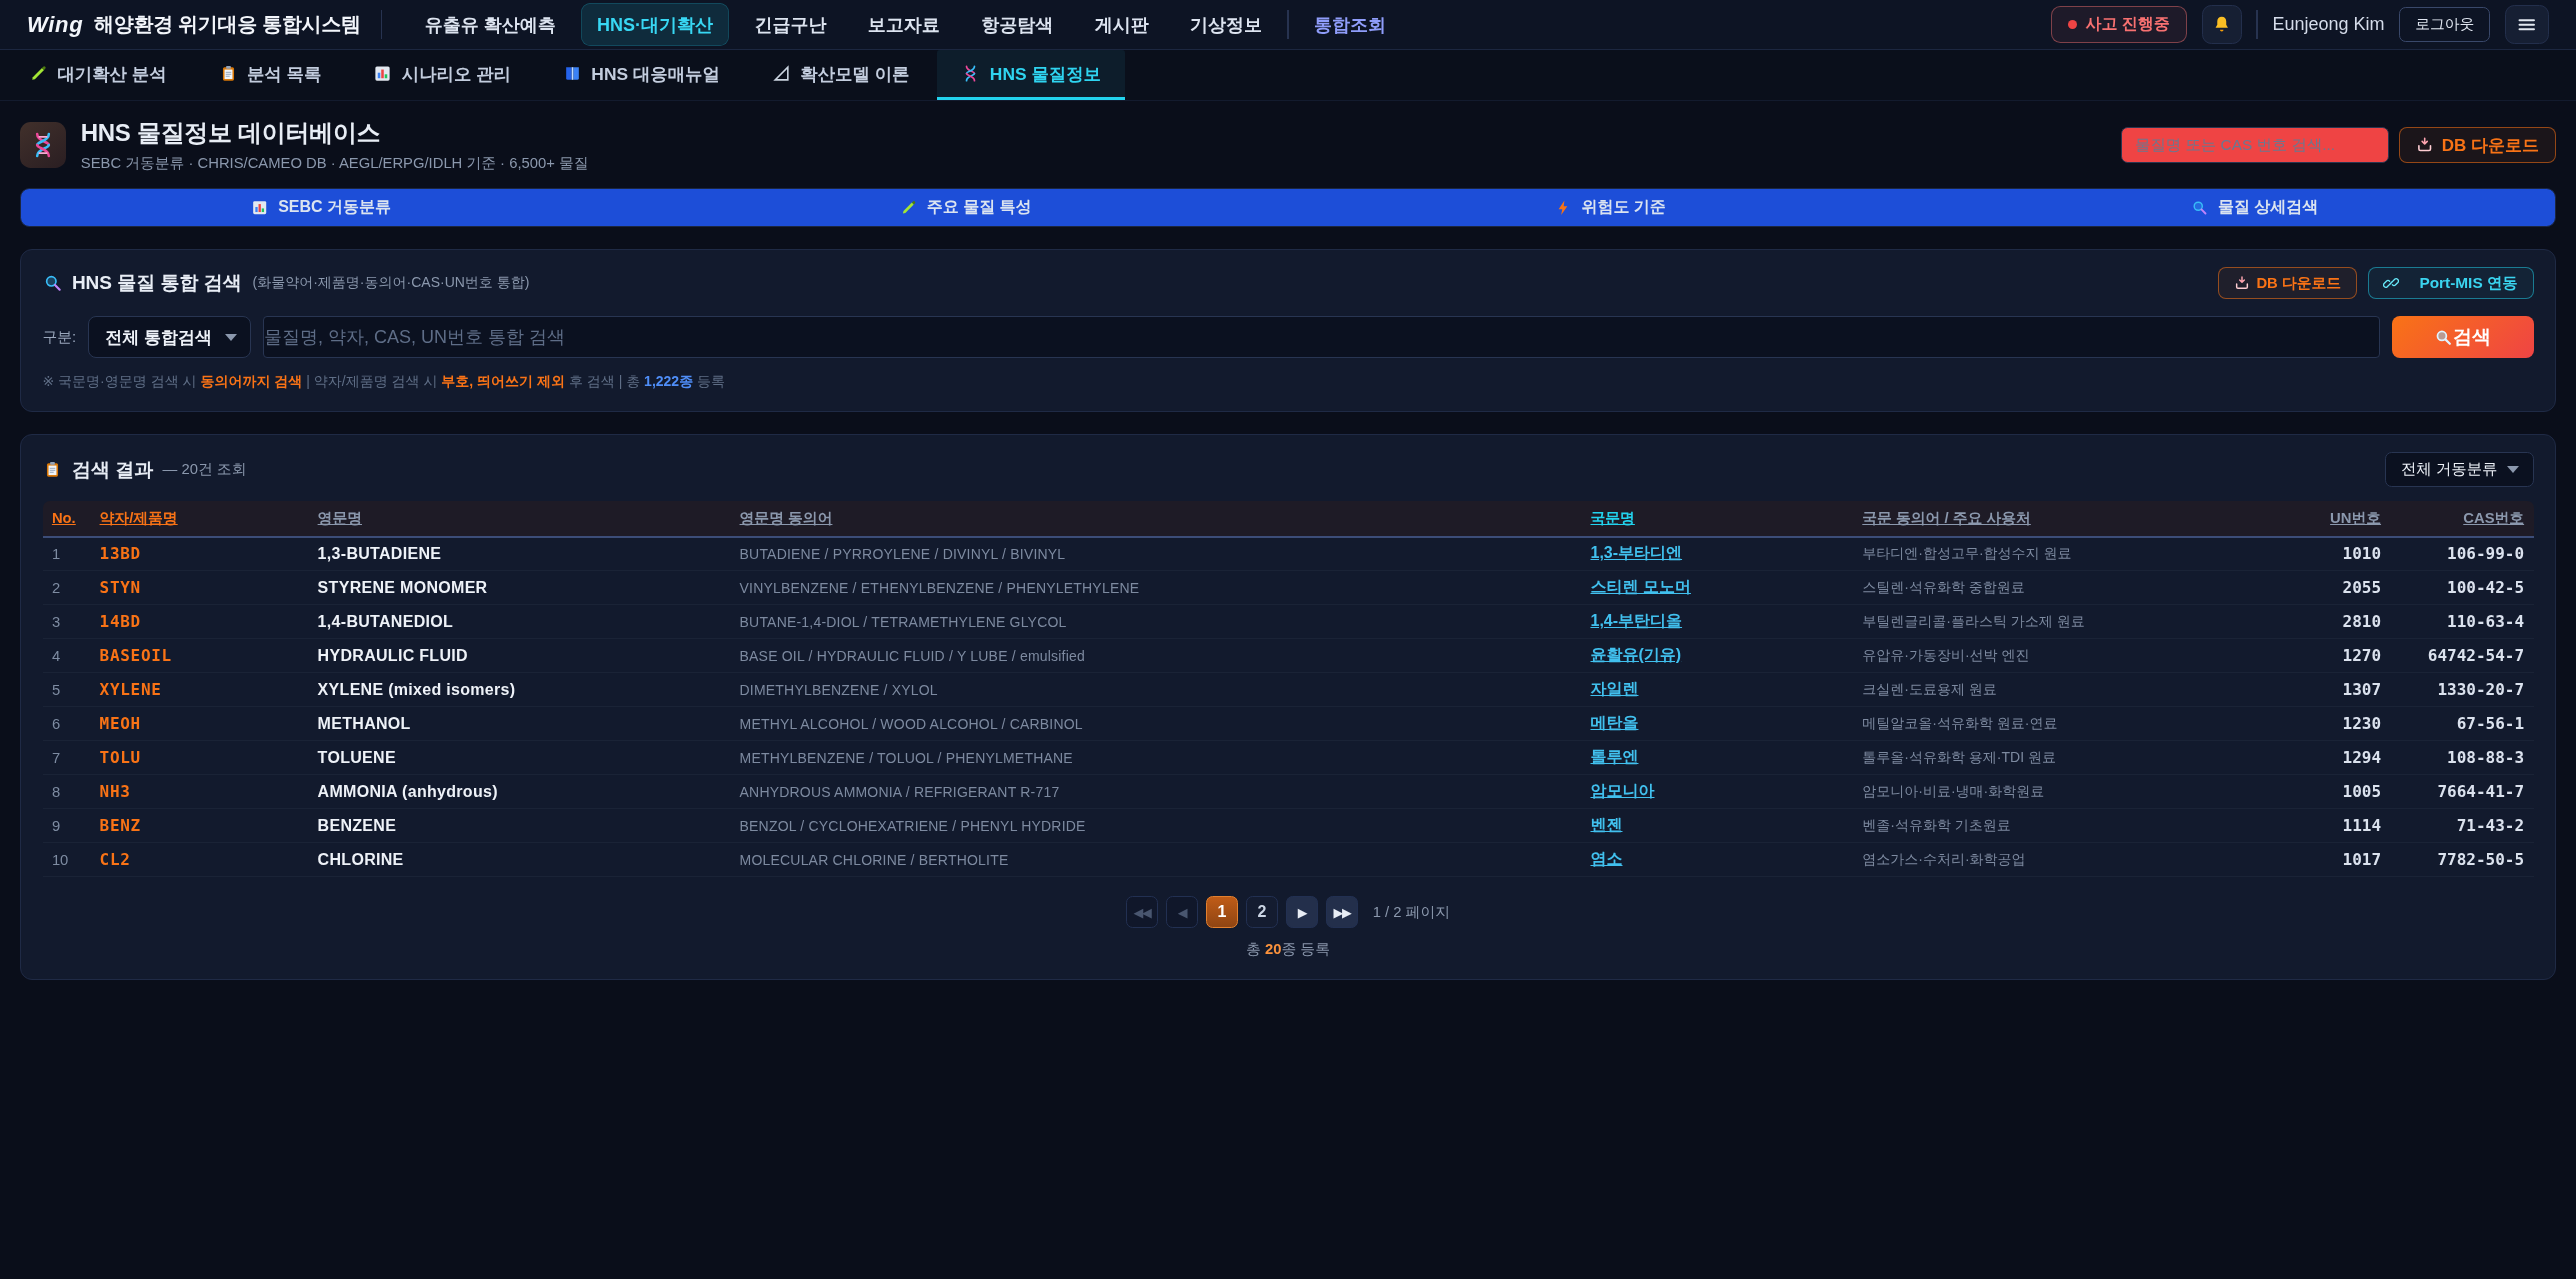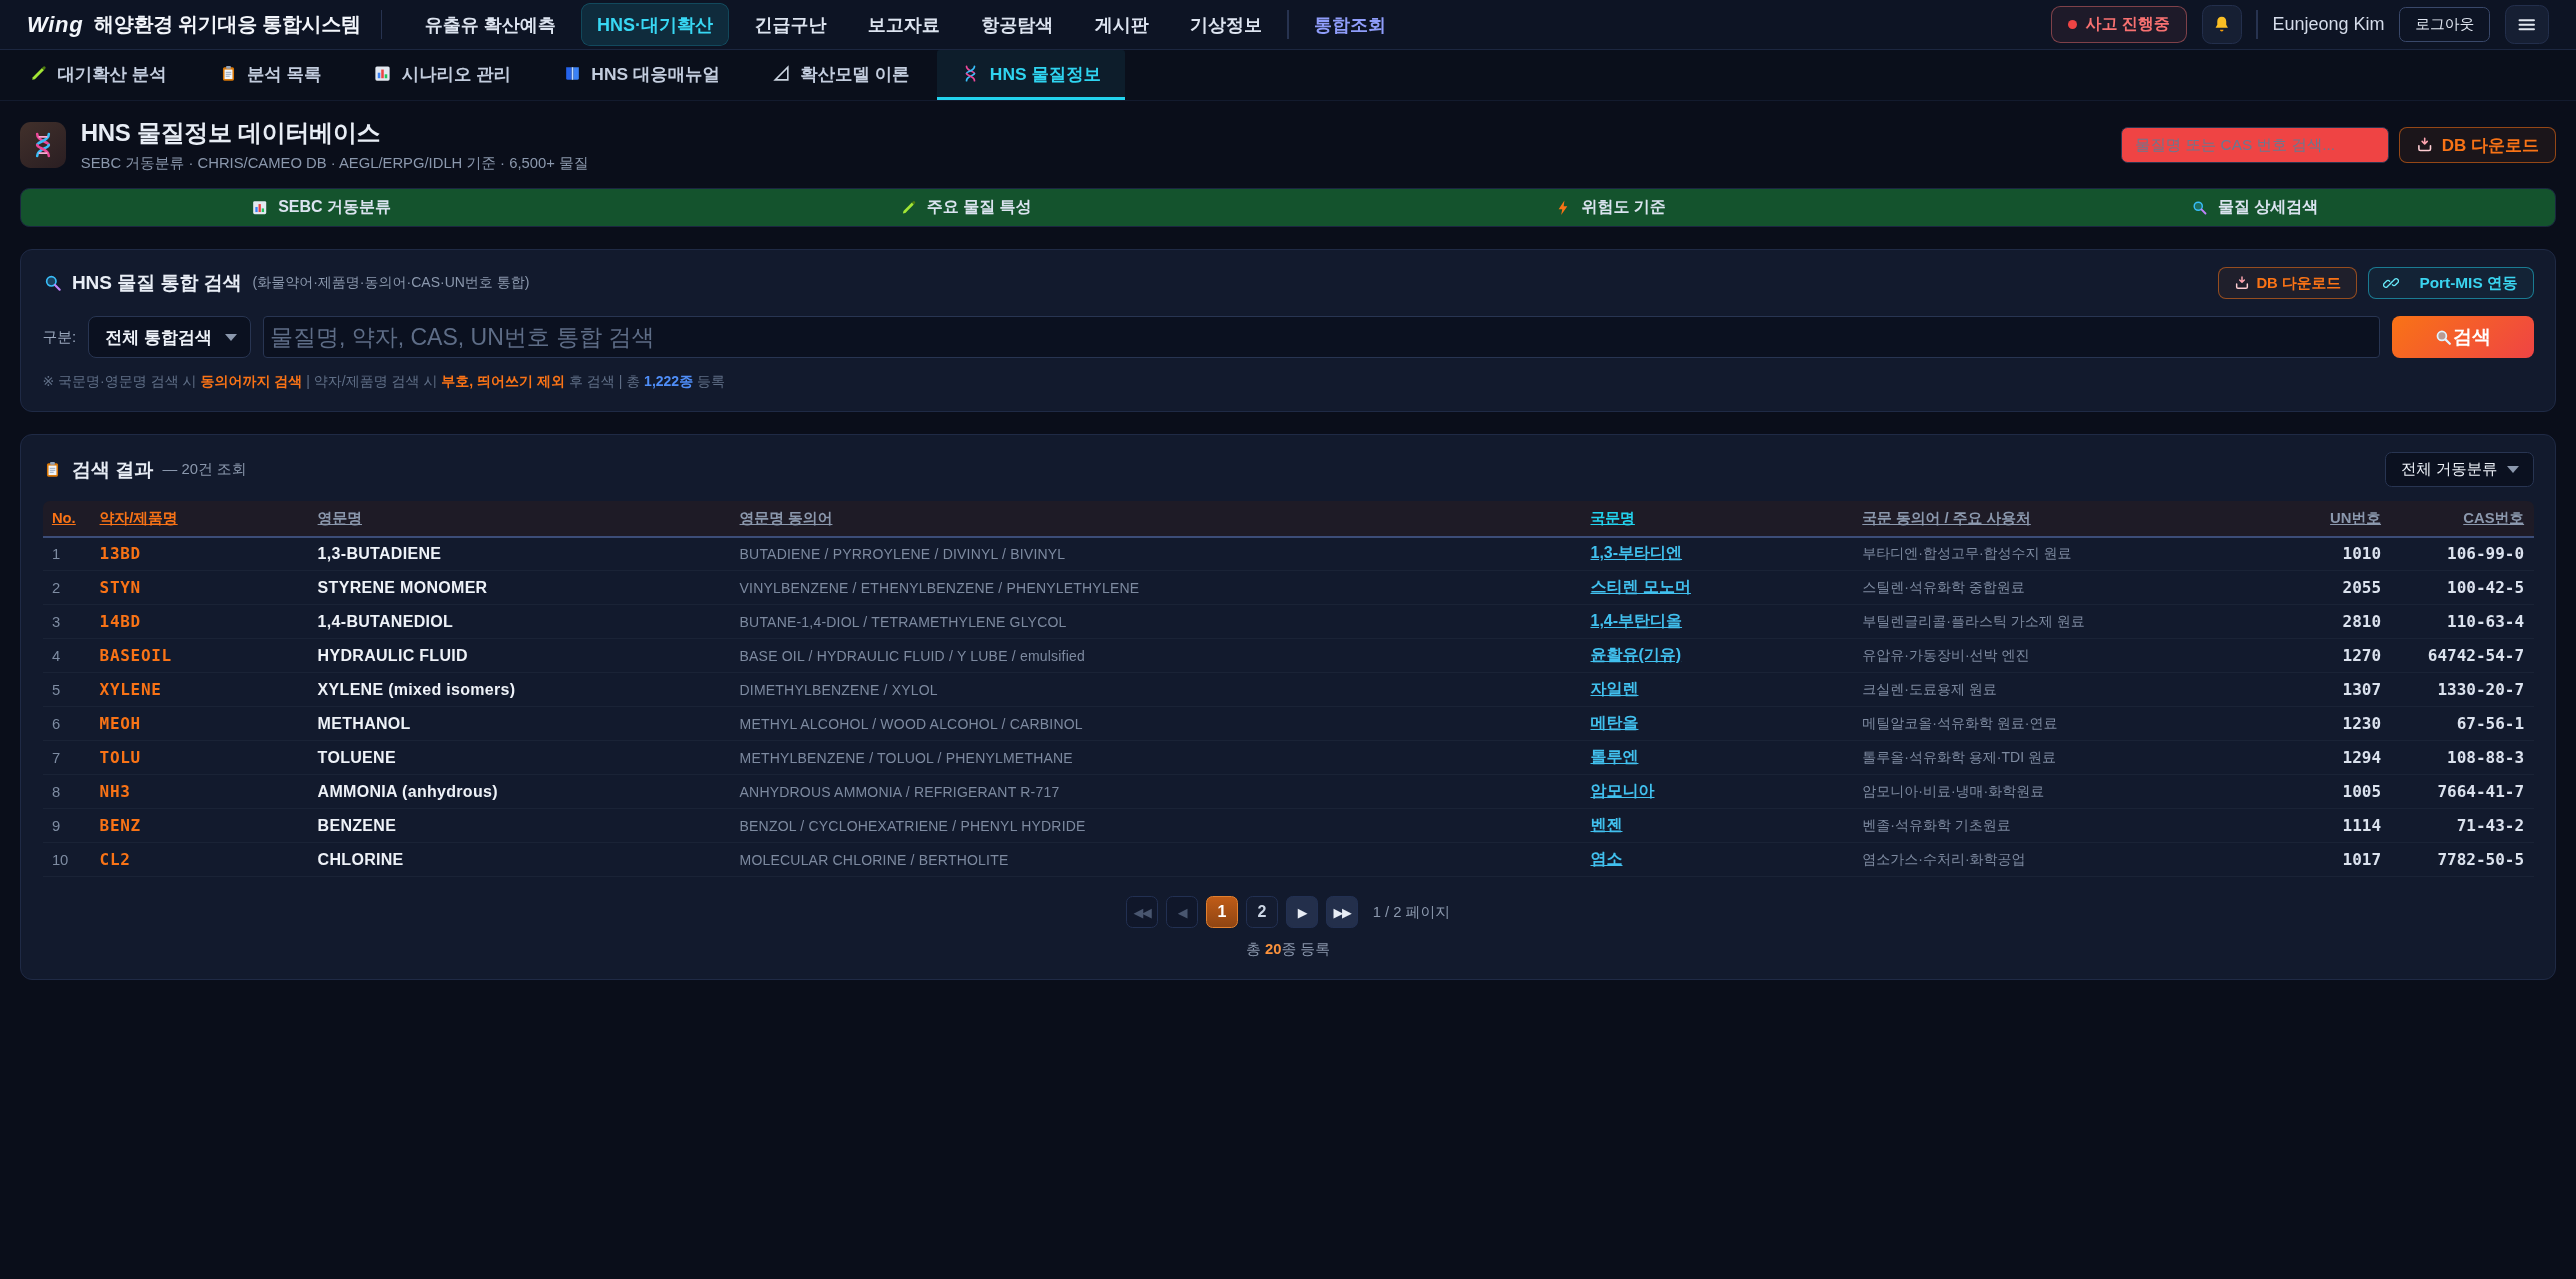--- a/index.html
+++ b/index.html
@@ -43,39 +43,39 @@
   .pt-sub{font-size:14.8px;color:var(--dim);margin-top:5.4px;}
   .page-head-right{margin-left:auto;display:flex;align-items:center;gap:10.7px;}
   .quick-input{width:268px;height:36px;background:#ef4444;border:0.7px solid #2a3550;border-radius:6.7px;color:var(--txt);
                font-size:15.4px;padding:0 13.4px;font-family:inherit;}
   .quick-input::placeholder{color:#6b7890;}
   .btn-orange-o{display:flex;align-items:center;gap:8px;height:36px;padding:0 16px;border-radius:8px;cursor:pointer;
                 border:1.3px solid rgba(249,115,22,.55);background:rgba(249,115,22,.07);color:#fb5607;color:#f97316;font-size:17px;font-weight:800;white-space:nowrap;}
   .btn-cyan-o{display:flex;align-items:center;gap:20px;height:32px;padding:0 14.8px;border-radius:8px;cursor:pointer;
               border:1.3px solid rgba(34,211,238,.5);background:rgba(34,211,238,.05);color:#3ad4ef;font-size:15.4px;font-weight:800;white-space:nowrap;}
   
-  .feature-bar{margin-top:14.8px;height:39px;background:#14532d;border:0.7px solid #1b2640;border-radius:9.4px;display:flex;align-items:center;gap:44px;}
+  .feature-bar{margin-top:14.8px;height:39px;background:#1d4ed8;border:0.7px solid #1b2640;border-radius:9.4px;display:flex;align-items:center;gap:44px;}
   .feat{flex:1;display:flex;align-items:center;justify-content:center;gap:9.4px;font-size:16px;font-weight:700;color:#dbe4f0;cursor:pointer;}
   .feat .ficon{width:17.4px;height:17.4px}
   
   .panel{margin-top:21.5px;background:var(--panel);border:0.7px solid var(--panel-bd);border-radius:12px;padding:17.4px 21.5px 20px;}
   .panel-head{display:flex;align-items:center;gap:10.7px;}
   .panel-title{font-size:19px;font-weight:800;display:flex;align-items:center;gap:9.4px;white-space:nowrap;}
   .panel-title .picon{width:20px;height:20px}
   .panel-sub{font-size:14px;color:var(--dim);}
   .panel-head .spacer{flex:1}
   .sbtn{display:flex;align-items:center;gap:6.7px;height:32px;padding:0 14.8px;border-radius:8px;font-size:14.8px;font-weight:800;cursor:pointer;white-space:nowrap;}
   .sbtn.orange{border:1.3px solid rgba(249,115,22,.55);background:rgba(249,115,22,.06);color:#f97316;}
   
   .form-row{display:flex;align-items:center;gap:12px;margin-top:17.4px;}
   .flabel{font-size:14.8px;color:#9aa7bc;white-space:nowrap;}
   .select{position:relative;background:var(--inp);border:0.7px solid var(--inp-bd);border-radius:8px;height:42px;display:flex;align-items:center;
           padding:0 38px 0 16px;font-size:17px;font-weight:700;color:#eef2f8;cursor:pointer;white-space:nowrap;}
   .select .chev{position:absolute;right:13.4px;top:50%;margin-top:-3.4px;width:0;height:0;border-left:6px solid transparent;border-right:6px solid transparent;border-top:7.4px solid #8b98ad;}
-  .main-input{flex:1;height:42px;background:var(--inp);border:0.7px solid var(--inp-bd);border-radius:4px;color:var(--txt);font-size:23px;padding:0 6px;font-family:inherit;}
+  .main-input{flex:1;height:42px;background:var(--inp);border:0.7px solid var(--inp-bd);border-radius:4px;color:var(--txt);font-size:18px;padding:0 0;font-family:inherit;}
   .main-input::placeholder{color:#5e6d87;}
   .search-btn{display:flex;align-items:center;justify-content:center;gap:0;width:142px;height:42px;border:none;border-radius:8px;cursor:pointer;
               background:linear-gradient(135deg,#f97316,#ef4444);color:#fff;font-size:19px;font-weight:800;font-family:inherit;}
   .note{margin-top:14.8px;font-size:14px;color:var(--dim2);}
   .note .o{color:var(--orange);font-weight:800;}
   .note .b{color:#4f8ef7;font-weight:800;text-align:right;}
   
   .res-head{display:flex;align-items:center;gap:9.4px;}
   .res-count{font-size:14.8px;color:var(--dim);}
   .fselect{height:35px;font-size:15.4px;font-weight:400;padding:0 35px 0 14.8px;border-radius:6.7px;}

